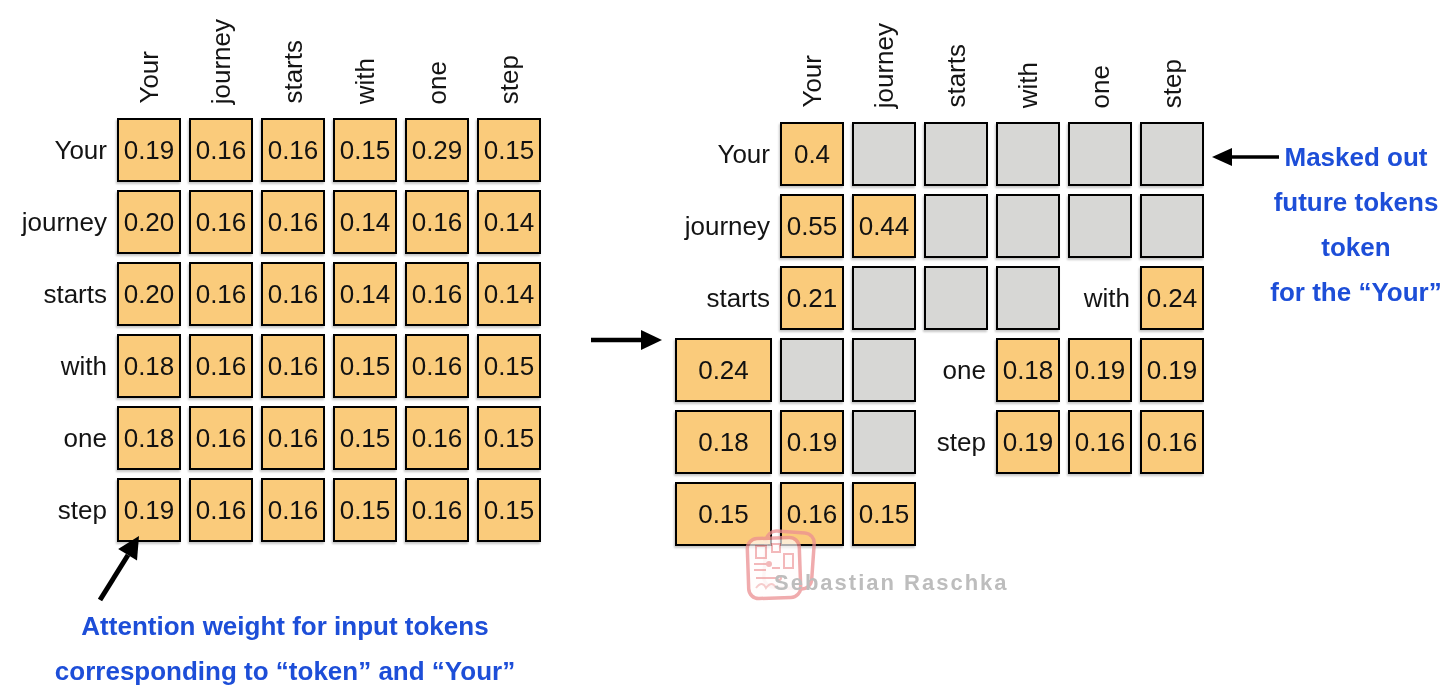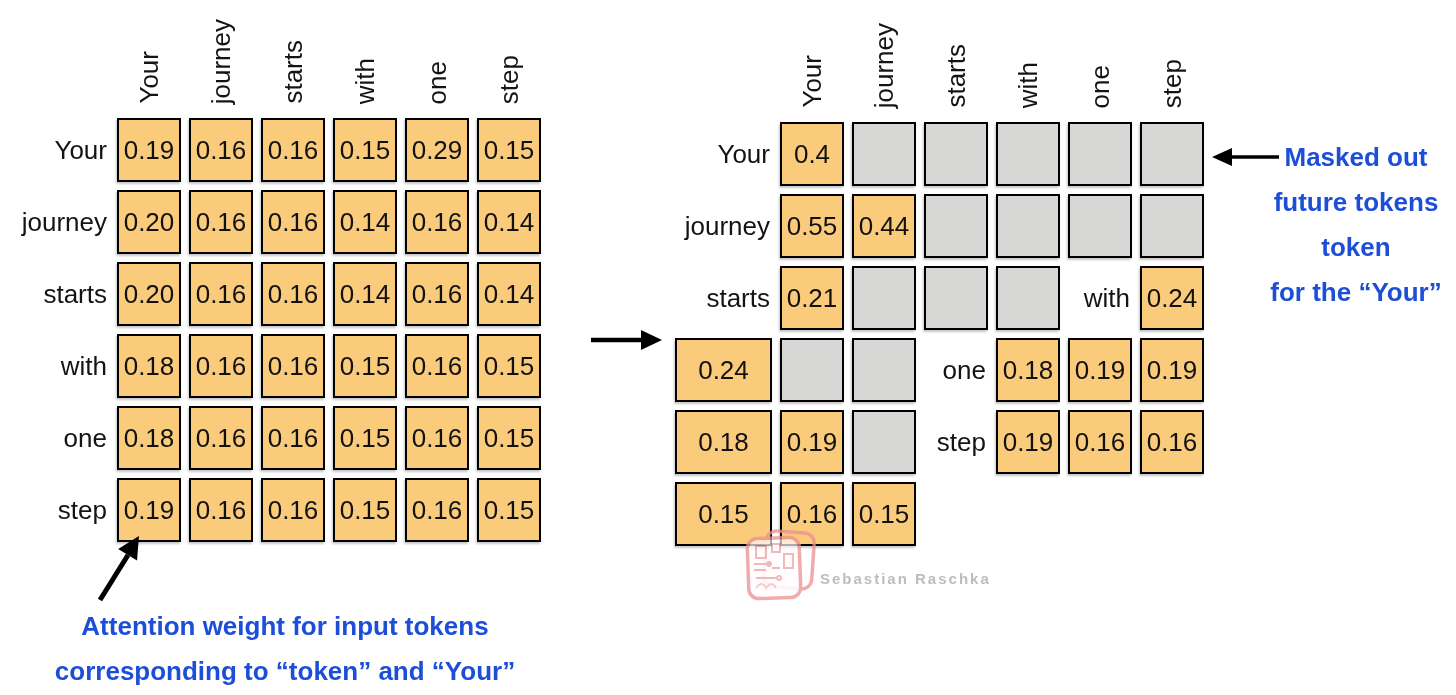--- a/index.html
+++ b/index.html
@@ -22,22 +22,22 @@
         box-shadow:-1px 2px 2px rgba(0,0,0,0.22);}
   .cell.masked{background:var(--masked);}
 
   .note{position:absolute;font-weight:bold;font-size:26px;line-height:45px;
         text-align:center;color:#1d4ed8;}
   #masked-note{left:1256px;top:135px;width:200px;}
   #attention-note{left:40px;top:604px;width:490px;text-align:center;}
 
   .arrow-svg{position:absolute;}
 
-  #watermark-text{position:absolute;left:820px;top:570px;
-                  font-weight:bold;font-size:15px;letter-spacing:2px;
+  #watermark-text{position:absolute;left:774px;top:570px;
+                  font-weight:bold;font-size:22px;letter-spacing:2px;
                   color:var(--wmtext);}
 </style>
 </head>
 <body style="--cell: #FACB7B; --masked: #D7D7D5; --border: #000000; --wmtext: #BDBDBD;">
 
 <div class="matrix" id="left-matrix" style="left:12px;top:10px;">
     <div class="corner"></div>
     <div class="col-label">
       <span>Your</span>
     </div>

